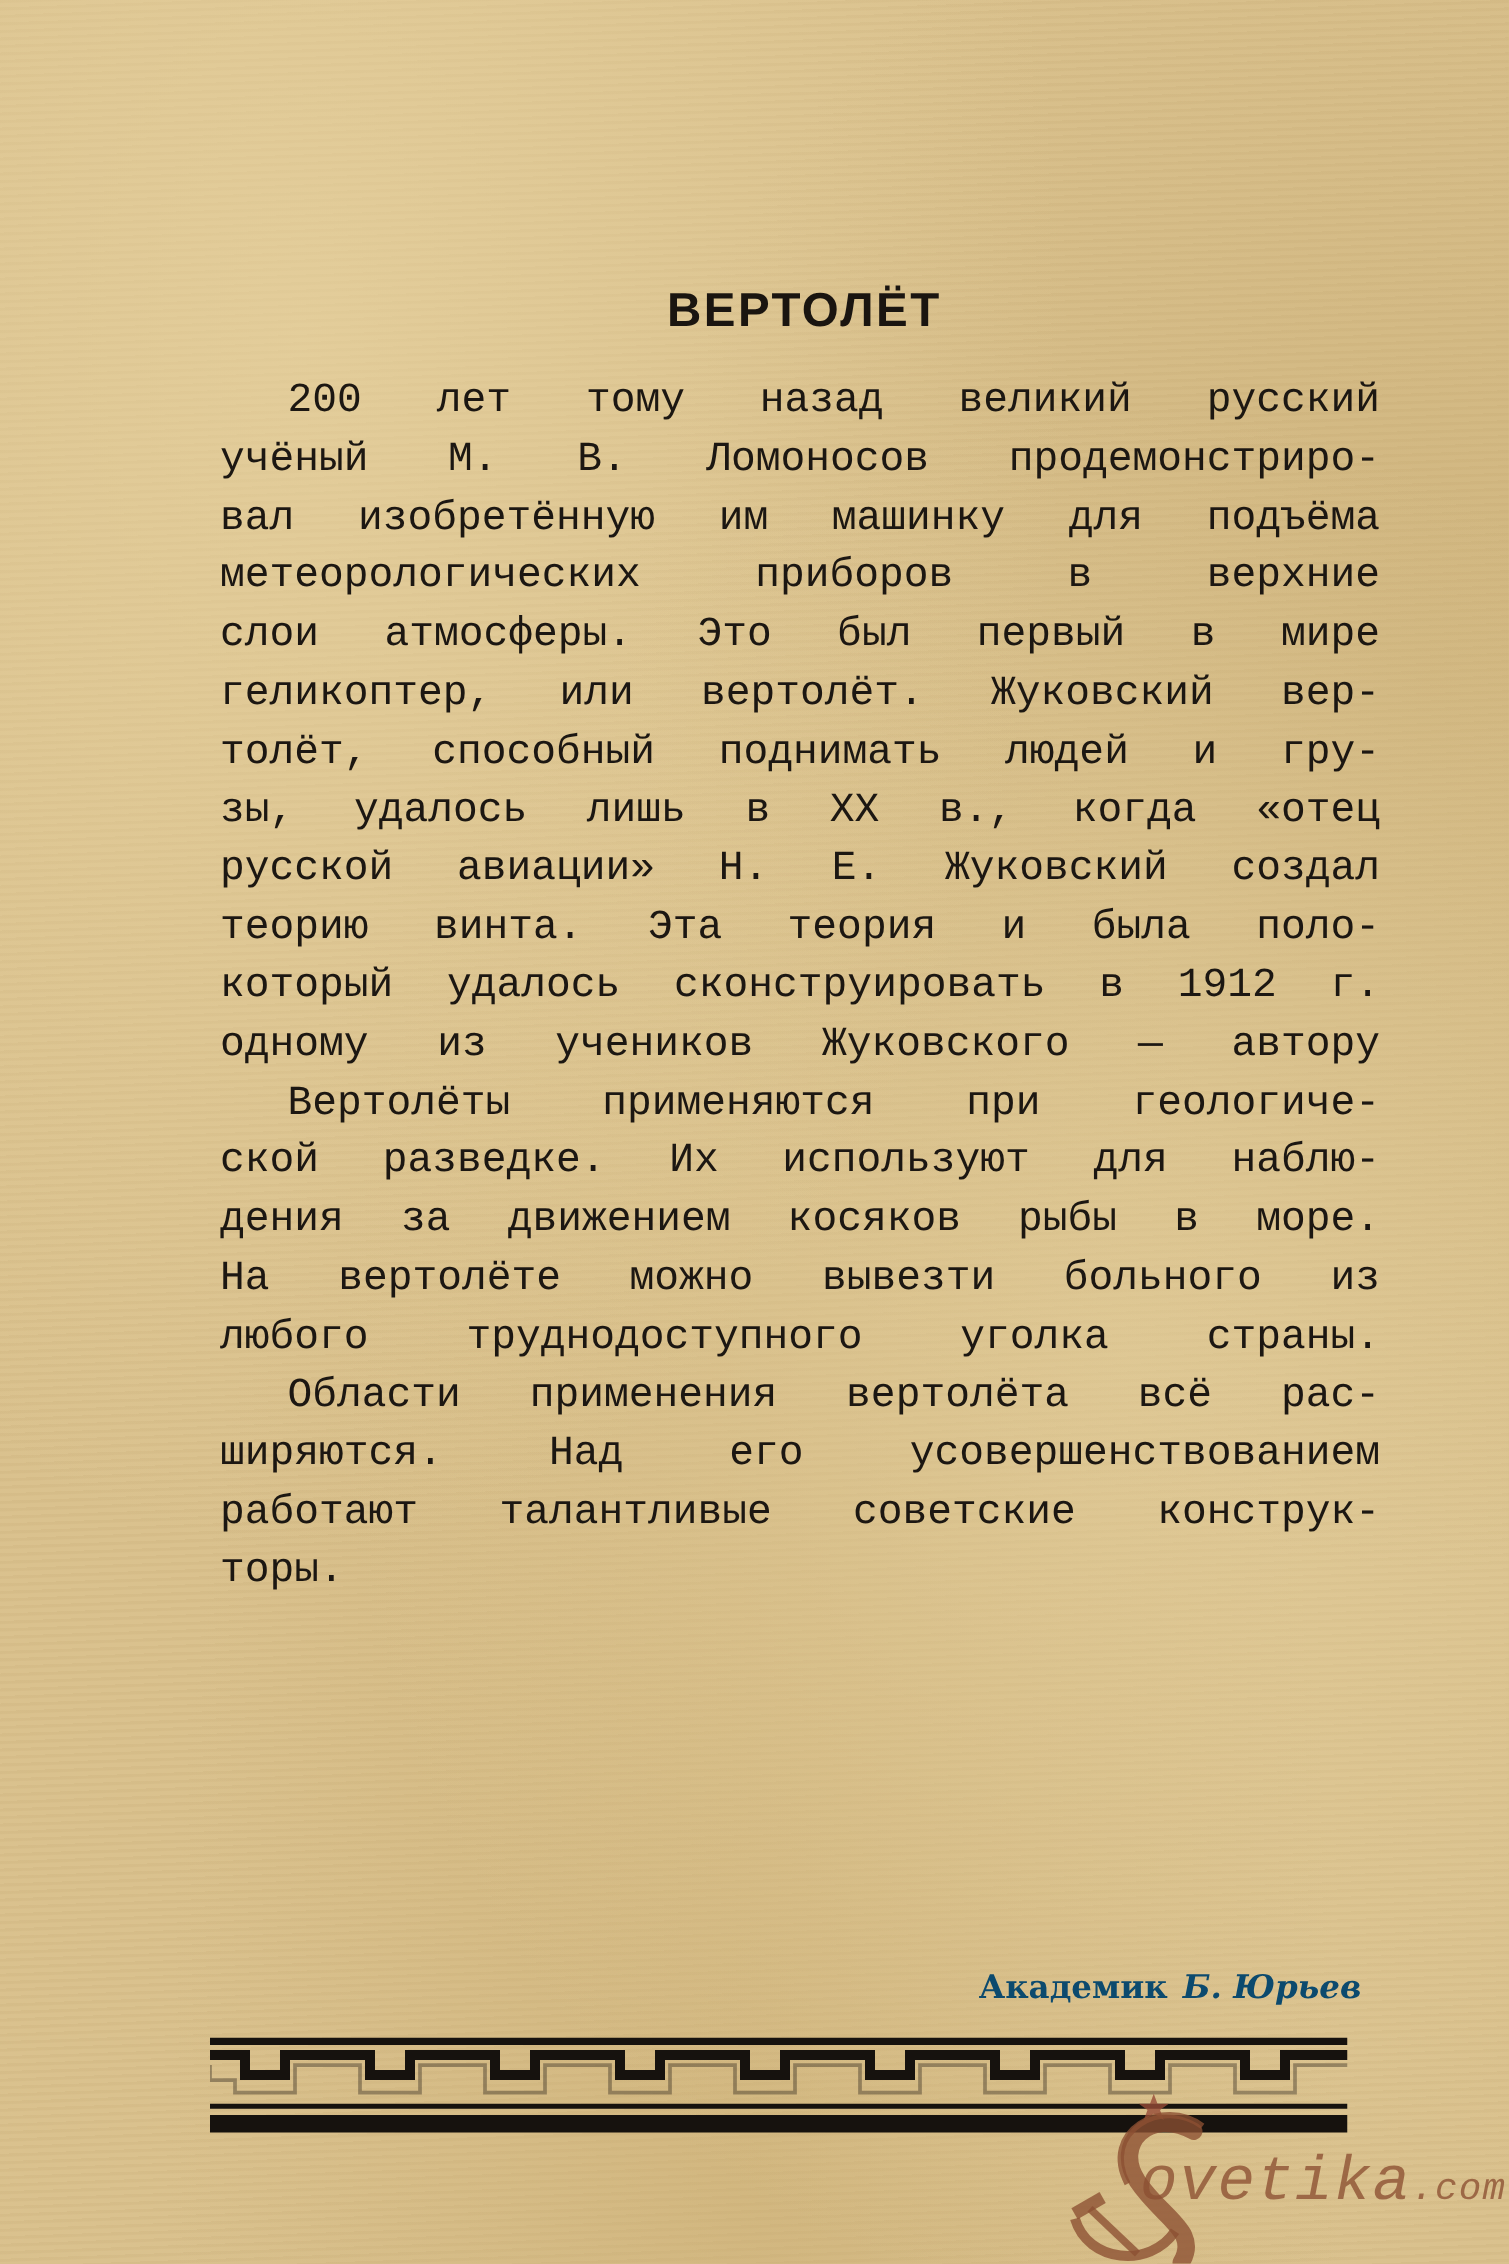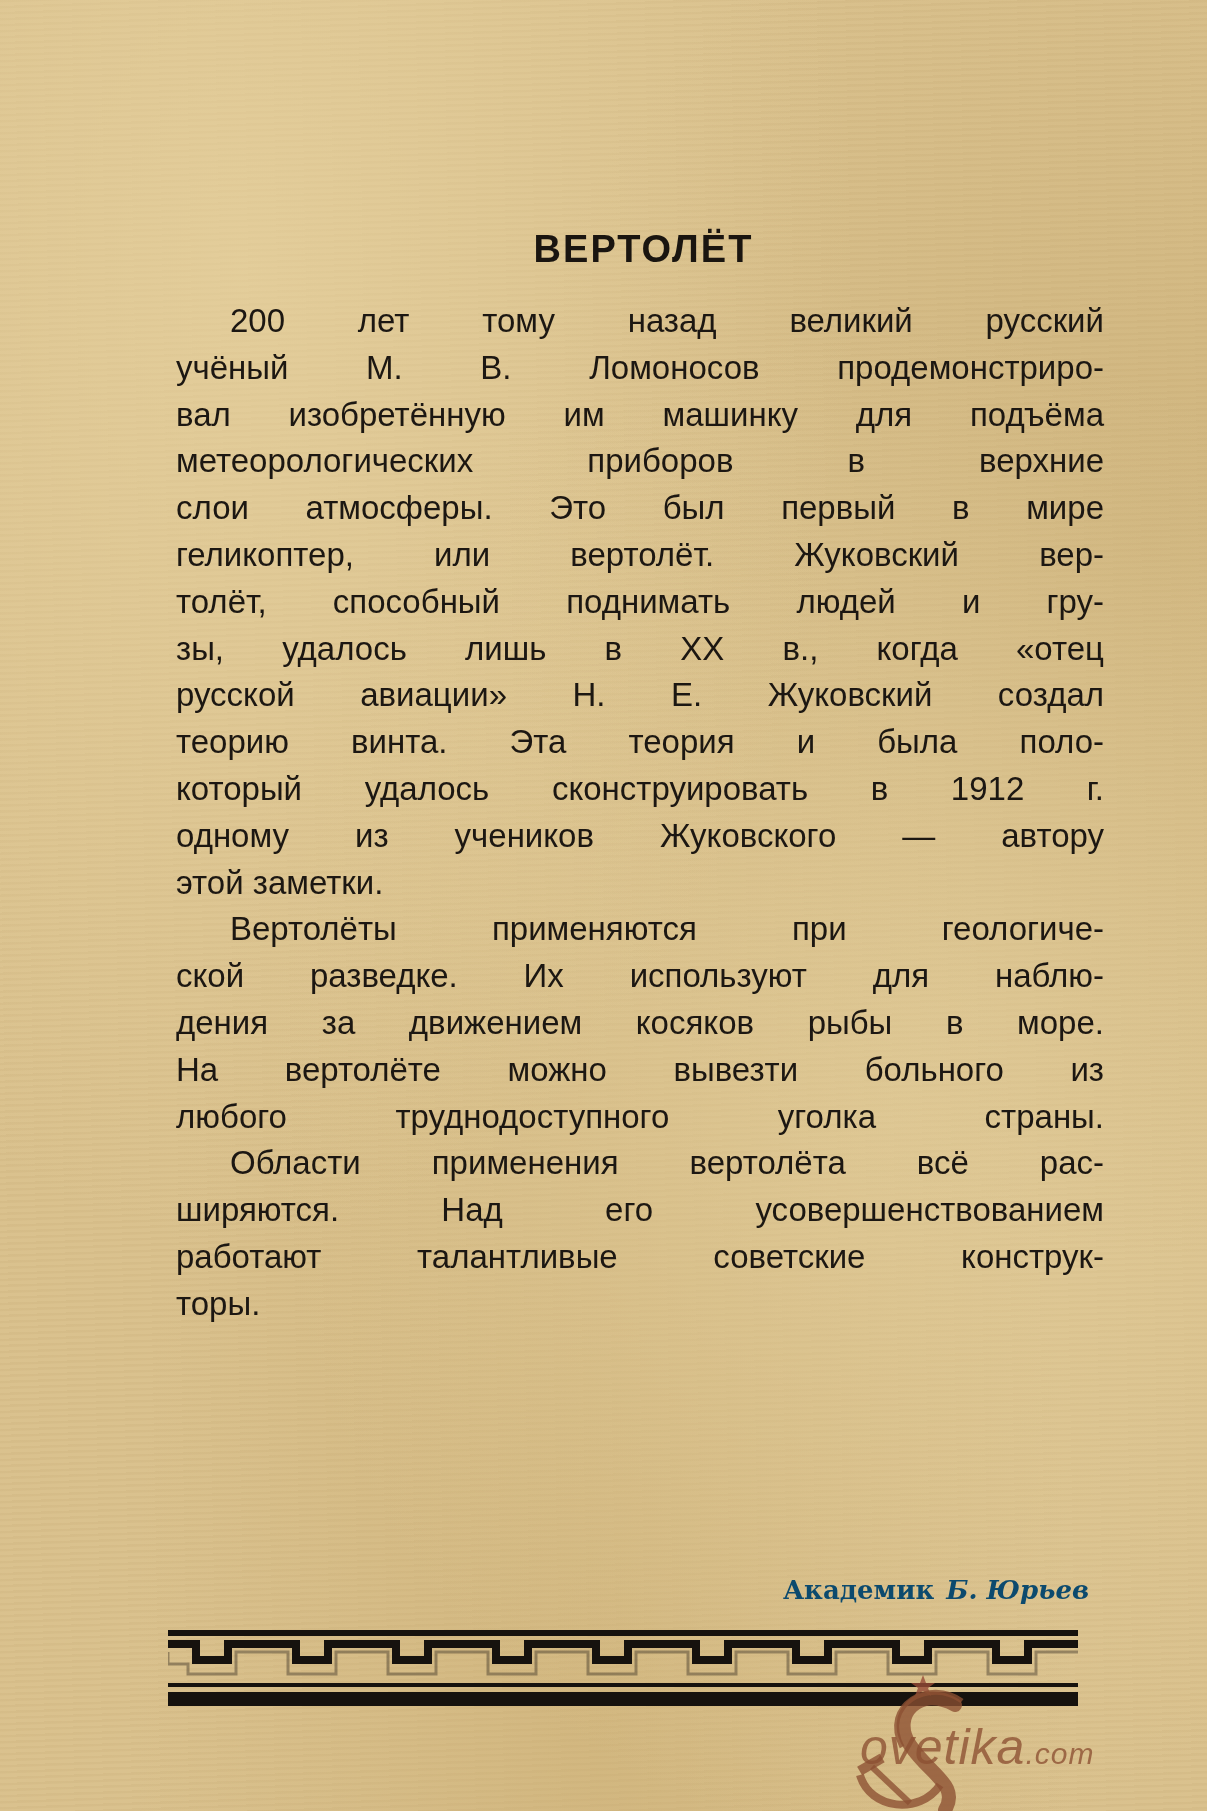--- a/index.html
+++ b/index.html
@@ -39,21 +39,21 @@
       font-size: 38px;
       letter-spacing: 2px;
       color: #1a1510;
       transform: translateX(40px);
     }
     .body-text {
       position: absolute;
       left: 176px;
       top: 298px;
       width: 928px;
-      font-family: Liberation Sans, sans-serif;
+      font-family: Liberation Mono, monospace;
       font-size: 33px;
       line-height: 46.8px;
       color: #1c1712;
     }
     .line {
       display: block;
       white-space: nowrap;
       text-align: justify;
       text-align-last: justify;
       height: 46.8px;
@@ -87,23 +87,23 @@
     }
     .watermark {
       position: absolute;
       left: 850px;
       top: 1675px;
       width: 357px;
       height: 136px;
     }
     .watermark-text {
       position: absolute;
-      left: 860px;
+      left: 912px;
       top: 1718px;
-      font-family: Liberation Sans, sans-serif;
+      font-family: Liberation Mono, monospace;
       font-style: italic;
       font-size: 50px;
       color: rgba(140, 80, 50, 0.78);
       letter-spacing: 1px;
     }
     .watermark-text .dotcom {
       font-size: 30px;
     }
   </style>
 </head>
@@ -121,21 +121,20 @@
       <span class="line">вал изобретённую им машинку для подъёма</span>
       <span class="line">метеорологических приборов в верхние</span>
       <span class="line">слои атмосферы. Это был первый в мире</span>
       <span class="line">геликоптер, или вертолёт. Жуковский вер-</span>
       <span class="line">толёт, способный поднимать людей и гру-</span>
       <span class="line">зы, удалось лишь в XX в., когда «отец</span>
       <span class="line">русской авиации» Н. Е. Жуковский создал</span>
       <span class="line">теорию винта. Эта теория и была поло-</span>
       <span class="line">который удалось сконструировать в 1912 г.</span>
       <span class="line">одному из учеников Жуковского — автору</span>
-      <span class="line last">этой заметки.</span>
     </div>
 
 
     <div>
       <span class="line indent">Вертолёты применяются при геологиче-</span>
       <span class="line">ской разведке. Их используют для наблю-</span>
       <span class="line">дения за движением косяков рыбы в море.</span>
       <span class="line">На вертолёте можно вывезти больного из</span>
       <span class="line">любого труднодоступного уголка страны.</span>
     </div>

